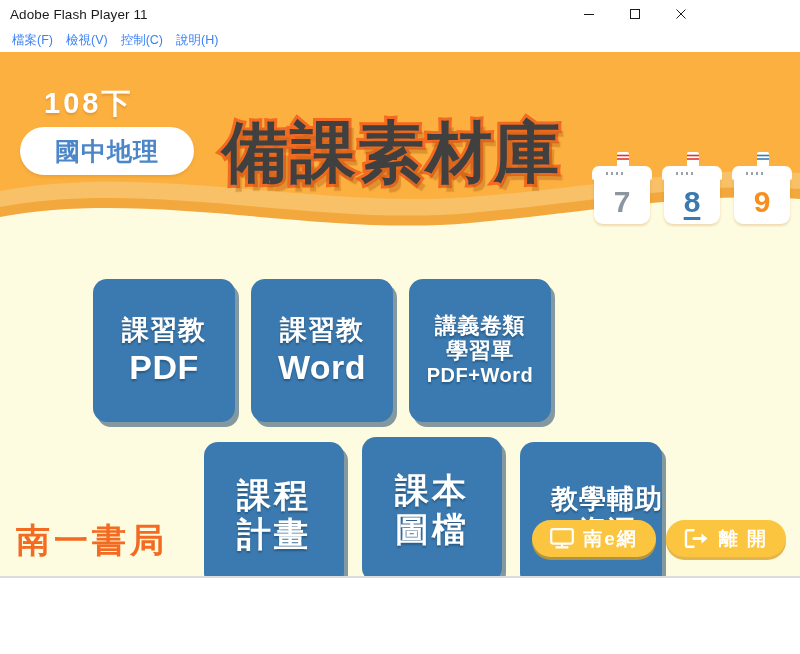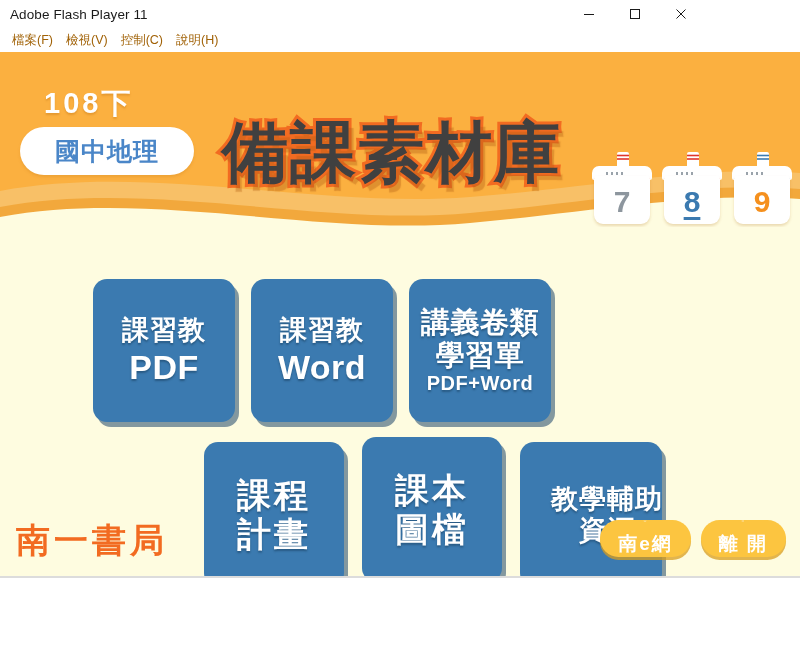--- a/index.html
+++ b/index.html
@@ -41,21 +41,21 @@
 
   
   .menubar {
     position: absolute; left: 0; top: 28px;
     width: 800px; height: 24px;
     background: #ffffff;
     display: flex; align-items: center;
     padding-left: 8px;
   }
   .menu-item {
-    font-size: 12.5px; color: #a16207;
+    font-size: 12.5px; color: #3b82f6;
     padding: 2px 9px 2px 4px;
     white-space: nowrap;
   }
 
   
   .stage {
     position: absolute; left: 0; top: 52px;
     width: 800px; height: 526px;
     background: #fefce0;
     overflow: hidden;
@@ -176,21 +176,21 @@
     align-items: center; justify-content: center;
     color: #ffffff;
     text-align: center;
     line-height: 1.12;
   }
   .mbtn .l-cjk {
     font-size: 27px; font-weight: bold; letter-spacing: 1px;
     text-shadow: 0 2px 2px rgba(18,50,78,.45);
     white-space: nowrap;
   }
-  .mbtn .l-cjk.small { font-size: 29px; letter-spacing: .5px; }
+  .mbtn .l-cjk.small { font-size: 22px; letter-spacing: .5px; }
   .mbtn .l-cjk.big { font-size: 34px; letter-spacing: 3px; }
   .mbtn .l-lat {
     font-size: 34px; font-weight: bold; letter-spacing: .5px;
     text-shadow: 0 2px 2px rgba(18,50,78,.45);
     white-space: nowrap; margin-top: 2px;
   }
   .mbtn .l-lat.small { font-size: 20px; margin-top: 1px; }
 
   
   #btn-pdf     { left: 93px;  top: 52px;  width: 142px; height: 143px; }
@@ -217,21 +217,20 @@
     position: absolute; right: 14px; top: 14px;
     display: flex; gap: 10px;
   }
   .fbtn {
     height: 37px;
     padding: 0 18px;
     background: #fcc540;
     border-radius: 20px;
     display: flex; align-items: center; gap: 9px;
     box-shadow: 0 3px 0 rgba(216,158,30,.75);
-    flex-direction: column;
   }
   .fbtn-label {
     font-size: 19px; font-weight: bold; color: #ffffff;
     letter-spacing: 2px; white-space: nowrap;
   }
   .fbtn svg { display: block; }
   .stage-bottom-edge {
     position: absolute; left: 0; bottom: 0;
     width: 800px; height: 2px;
     background: #dcdcdc;

